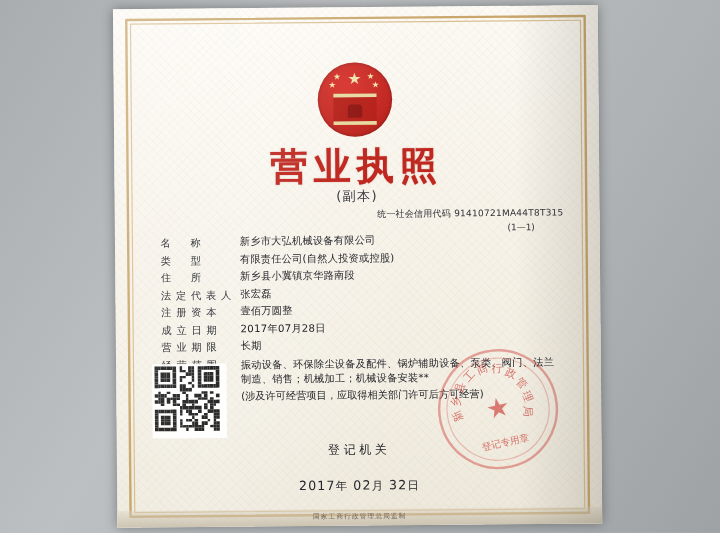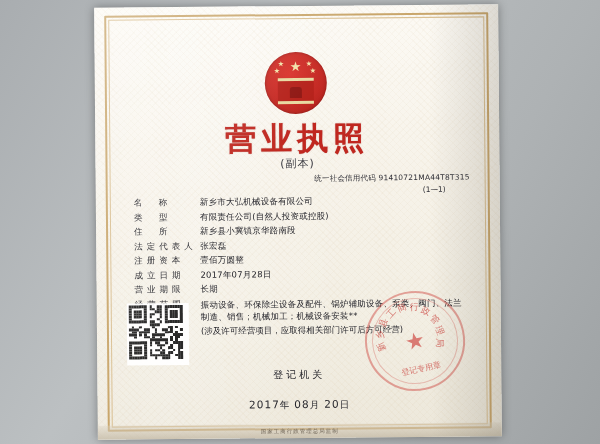--- a/index.html
+++ b/index.html
@@ -599,22 +599,22 @@
           <span style="transform: translate(30.7733px, 4.31749px) rotate(105deg);">局</span>
         </div>
       <div class="seal-star">★</div>
       <div class="seal-bottom">登记专用章</div>
     </div>
 
     <div id="authority">登记机关</div>
 
     <div id="date-line">
       <span class="num">2017</span><span>年</span>
-      <span class="num">08</span><span>月</span>
-      <span class="num">20</span><span>日</span>
+      <span class="num">02</span><span>月</span>
+      <span class="num">32</span><span>日</span>
     </div>
 
     <div id="footer-strip">国家工商行政管理总局监制</div>
 
     <div id="glare"></div>
     <div id="shadow-right"></div>
   </div>
 </div>
 
 </body></html>

